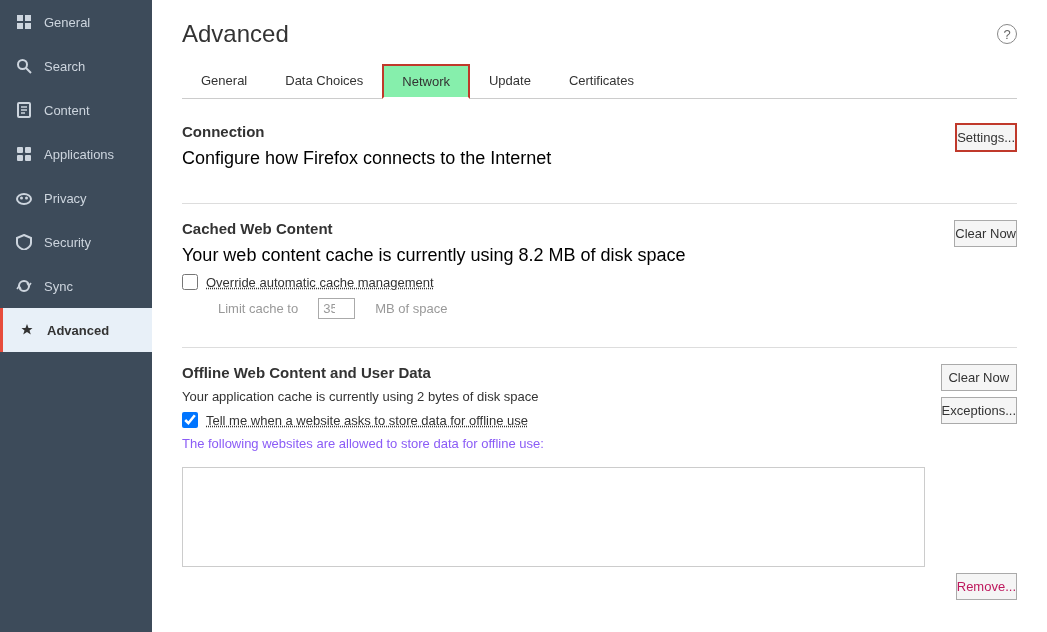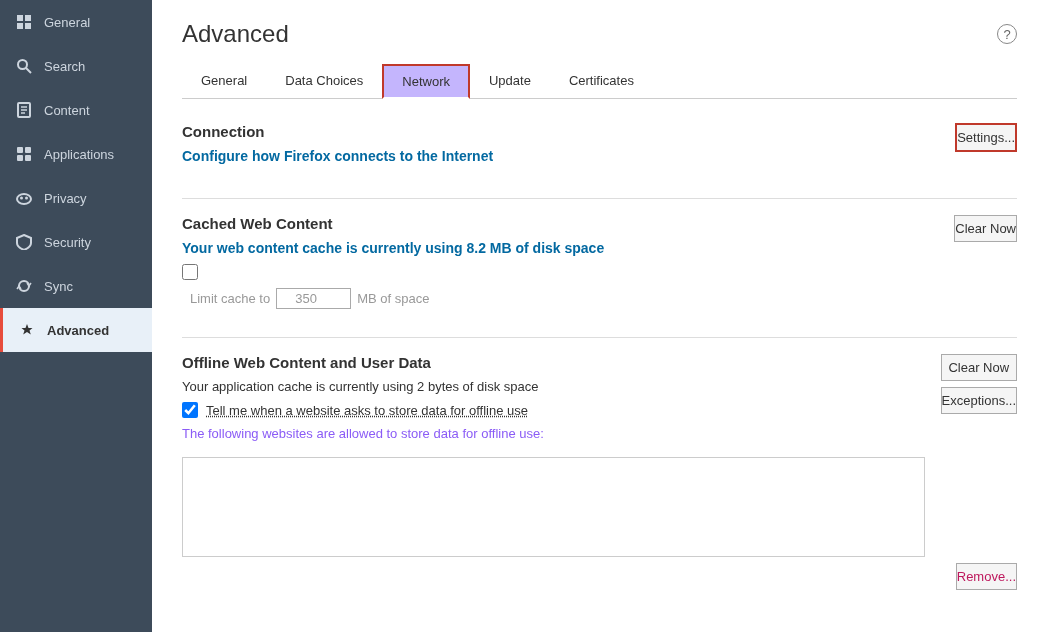--- a/index.html
+++ b/index.html
@@ -81,37 +81,36 @@
       color: #333;
       font-size: 13px;
       border: 1px solid transparent;
       border-bottom: none;
       margin-bottom: -1px;
       background: transparent;
     }
     .tab.active {
       border: 2px solid #c0392b;
       border-bottom: 1px solid #fff;
-      background: #c4b5fd;
+      background: #86efac;
       font-weight: normal;
     }
 
     
     .section { margin-bottom: 28px; }
     .section-title {
       font-size: 15px;
       font-weight: bold;
       color: #333;
       margin-bottom: 8px;
     }
     .section-desc {
-      font-size: 14px;
-      color: #0369a1;
+      font-size: 18px;
+      color: #000000;
       margin-bottom: 6px;
-      font-weight: bold;
     }
     .section-row {
       display: flex;
       justify-content: flex-end;
       align-items: flex-start;
     }
     .section-left { flex: 1; }
 
     .btn {
       padding: 5px 0;
@@ -139,28 +138,28 @@
     .checkbox-label {
       font-size: 13px;
       color: #333;
       text-decoration: underline dotted;
       cursor: pointer;
     }
 
     .limit-row {
       display: flex;
       align-items: center;
-      gap: 6px;
-      margin-left: 8px;
+      gap: 20px;
+      margin-left: 36px;
       margin-top: 4px;
       color: #999;
       font-size: 13px;
     }
     .limit-row input[type="number"] {
-      width: 75px;
+      width: 37px;
       padding: 2px 4px;
       border: 1px solid #aaa;
       font-size: 13px;
       text-align: center;
       color: #999;
     }
 
     .offline-list {
       width: 100%;
       border: 1px solid #ccc;
@@ -332,20 +331,21 @@
 
   <hr class="divider">
 
   <div class="section">
     <div class="section-row">
       <div class="section-left">
         <div class="section-title">Cached Web Content</div>
         <div class="section-desc">Your web content cache is currently using 8.2 MB of disk space</div>
         <div class="checkbox-row">
           <input type="checkbox" id="overrideCache" style="">
+          <label class="checkbox-label" for="overrideCache">Override automatic cache management</label>
         </div>
         <div class="limit-row">
           <span>Limit cache to</span>
           <input type="number" value="350" style="">
           <span>MB of space</span>
         </div>
       </div>
       <button class="btn">Clear Now</button>
     </div>
   </div>

